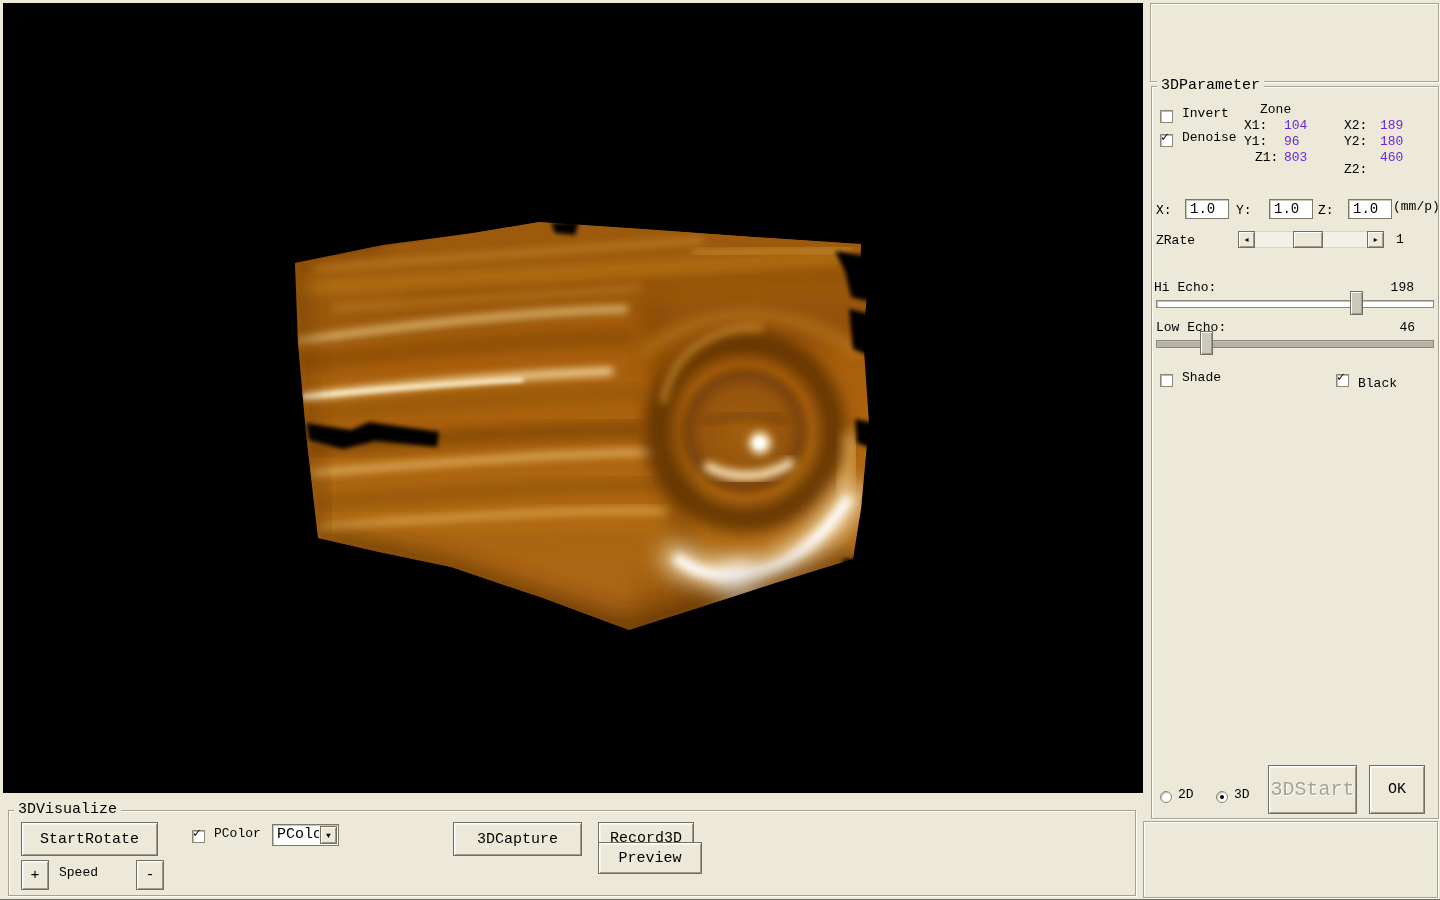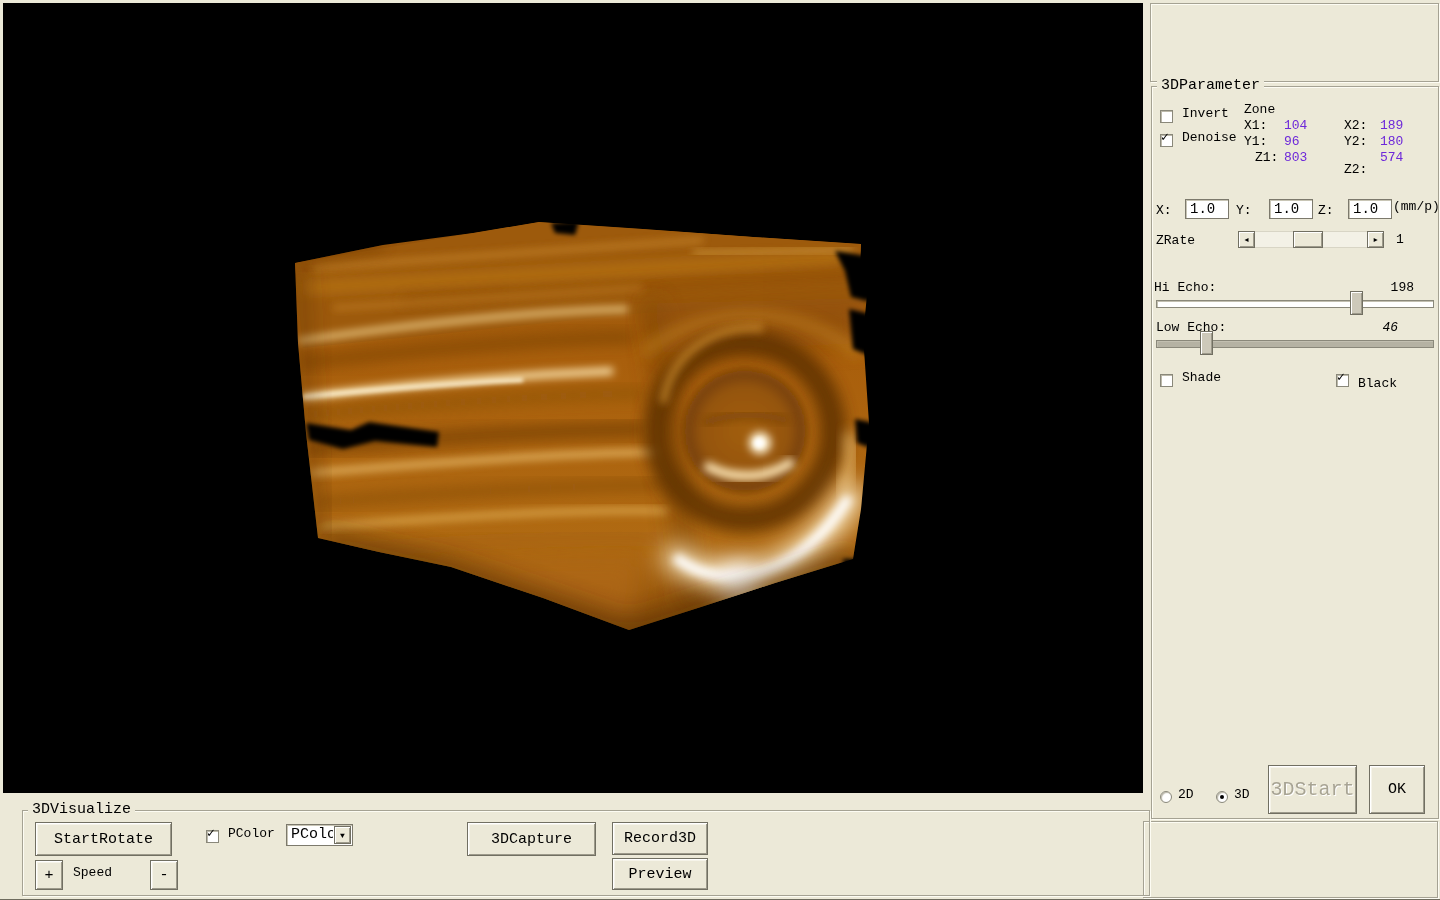--- a/index.html
+++ b/index.html
@@ -171,33 +171,33 @@
   <div class="groupbox" style="left:1151px;top:86px;width:286px;height:731px;">
     <span class="legend">3DParameter</span>
 
     <span class="cb" style="left:8px;top:23px;"></span>
     <span class="label abs" style="left:30px;top:19px;">Invert</span>
     <span class="cb" style="left:8px;top:47px;">
         <span class="cm">✓</span>
       </span>
     <span class="label abs" style="left:30px;top:43px;">Denoise</span>
 
-    <span class="small abs" style="left:92px;top:15px;">Zone</span>
+    <span class="small abs" style="left:108px;top:15px;">Zone</span>
     <span class="small abs" style="left:92px;top:31px;">X1:</span>
     <span class="small blue abs" style="left:132px;top:31px;">104</span>
     <span class="small abs" style="left:192px;top:31px;">X2:</span>
     <span class="small blue abs" style="left:228px;top:31px;">189</span>
     <span class="small abs" style="left:92px;top:47px;">Y1:</span>
     <span class="small blue abs" style="left:132px;top:47px;">96</span>
     <span class="small abs" style="left:192px;top:47px;">Y2:</span>
     <span class="small blue abs" style="left:228px;top:47px;">180</span>
     <span class="small abs" style="left:92px;top:63px;margin-left:11px;">Z1:</span>
     <span class="small blue abs" style="left:132px;top:63px;">803</span>
     <span class="small abs" style="left:192px;top:63px;margin-top:12px;">Z2:</span>
-    <span class="small blue abs" style="left:228px;top:63px;">574</span>
+    <span class="small blue abs" style="left:228px;top:63px;">460</span>
 
     <span class="label abs" style="left:4px;top:116px;">X:</span>
     <div class="input" style="left:33px;top:112px;width:44px;height:20px;">
         <span>1.0</span>
       </div>
     <span class="label abs" style="left:84px;top:116px;">Y:</span>
     <div class="input" style="left:117px;top:112px;width:44px;height:20px;">
         <span>1.0</span>
       </div>
     <span class="label abs" style="left:166px;top:116px;">Z:</span>
@@ -221,21 +221,21 @@
     <span class="label abs" style="left:244px;top:145px;">1</span>
 
     <span class="label abs" style="left:2px;top:193px;">Hi Echo:</span>
     <span class="label abs right" style="left:222px;top:193px;width:40px;">198</span>
     <div class="slider" style="left:4px;top:204px;width:278px;">
       <div class="track"></div>
       <div class="thumb" style="left:72%;"></div>
     </div>
 
     <span class="label abs" style="left:4px;top:233px;">Low Echo:</span>
-    <span class="label abs right" style="left:206px;top:233px;width:40px;font-style:italic;">46</span>
+    <span class="label abs right" style="left:223px;top:233px;width:40px;">46</span>
     <div class="slider gray" style="left:4px;top:244px;width:278px;">
       <div class="track"></div>
       <div class="thumb" style="left:18%;"></div>
     </div>
 
     <span class="cb" style="left:8px;top:287px;"></span>
     <span class="label abs" style="left:30px;top:283px;">Shade</span>
     <span class="cb" style="left:184px;top:287px;">
         <span class="cm">✓</span>
       </span>
@@ -246,37 +246,37 @@
     <span class="radio" style="left:64px;top:704px;">
         <span class="dot"></span>
       </span>
     <span class="label abs" style="left:82px;top:700px;">3D</span>
     <button class="btn disabled" style="left:116px;top:678px;width:89px;height:49px;font-size:20px;">3DStart</button>
     <button class="btn" style="left:217px;top:678px;width:56px;height:49px;">OK</button>
   </div>
 
   <div class="etched abs" style="left:1143px;top:821px;width:293px;height:75px;"></div>
 
-  <div class="groupbox" style="left:8px;top:810px;width:1126px;height:84px;margin-left:14px;">
+  <div class="groupbox" style="left:8px;top:810px;width:1126px;height:84px;">
     <span class="legend">3DVisualize</span>
 
     <button class="btn" style="left:12px;top:11px;width:137px;height:34px;">StartRotate</button>
     <button class="btn" style="left:12px;top:49px;width:28px;height:30px;">+</button>
     <span class="label abs" style="left:50px;top:54px;">Speed</span>
     <button class="btn" style="left:127px;top:49px;width:28px;height:30px;">-</button>
 
     <span class="cb" style="left:183px;top:19px;">
         <span class="cm">✓</span>
       </span>
     <span class="label abs" style="left:205px;top:15px;">PColor</span>
     <div class="combo" style="left:263px;top:13px;width:67px;">
       <span class="ctext">PColor</span>
       <span class="cbtn">
           <span>▼</span>
         </span>
     </div>
 
     <button class="btn" style="left:444px;top:11px;width:129px;height:34px;">3DCapture</button>
     <button class="btn" style="left:589px;top:11px;width:96px;height:33px;">Record3D</button>
-    <button class="btn" style="left:589px;top:47px;width:96px;height:32px;">Preview</button>
+    <button class="btn" style="left:589px;top:31px;width:104px;height:32px;">Preview</button>
   </div>
 
 </div>
 
 </body></html>

